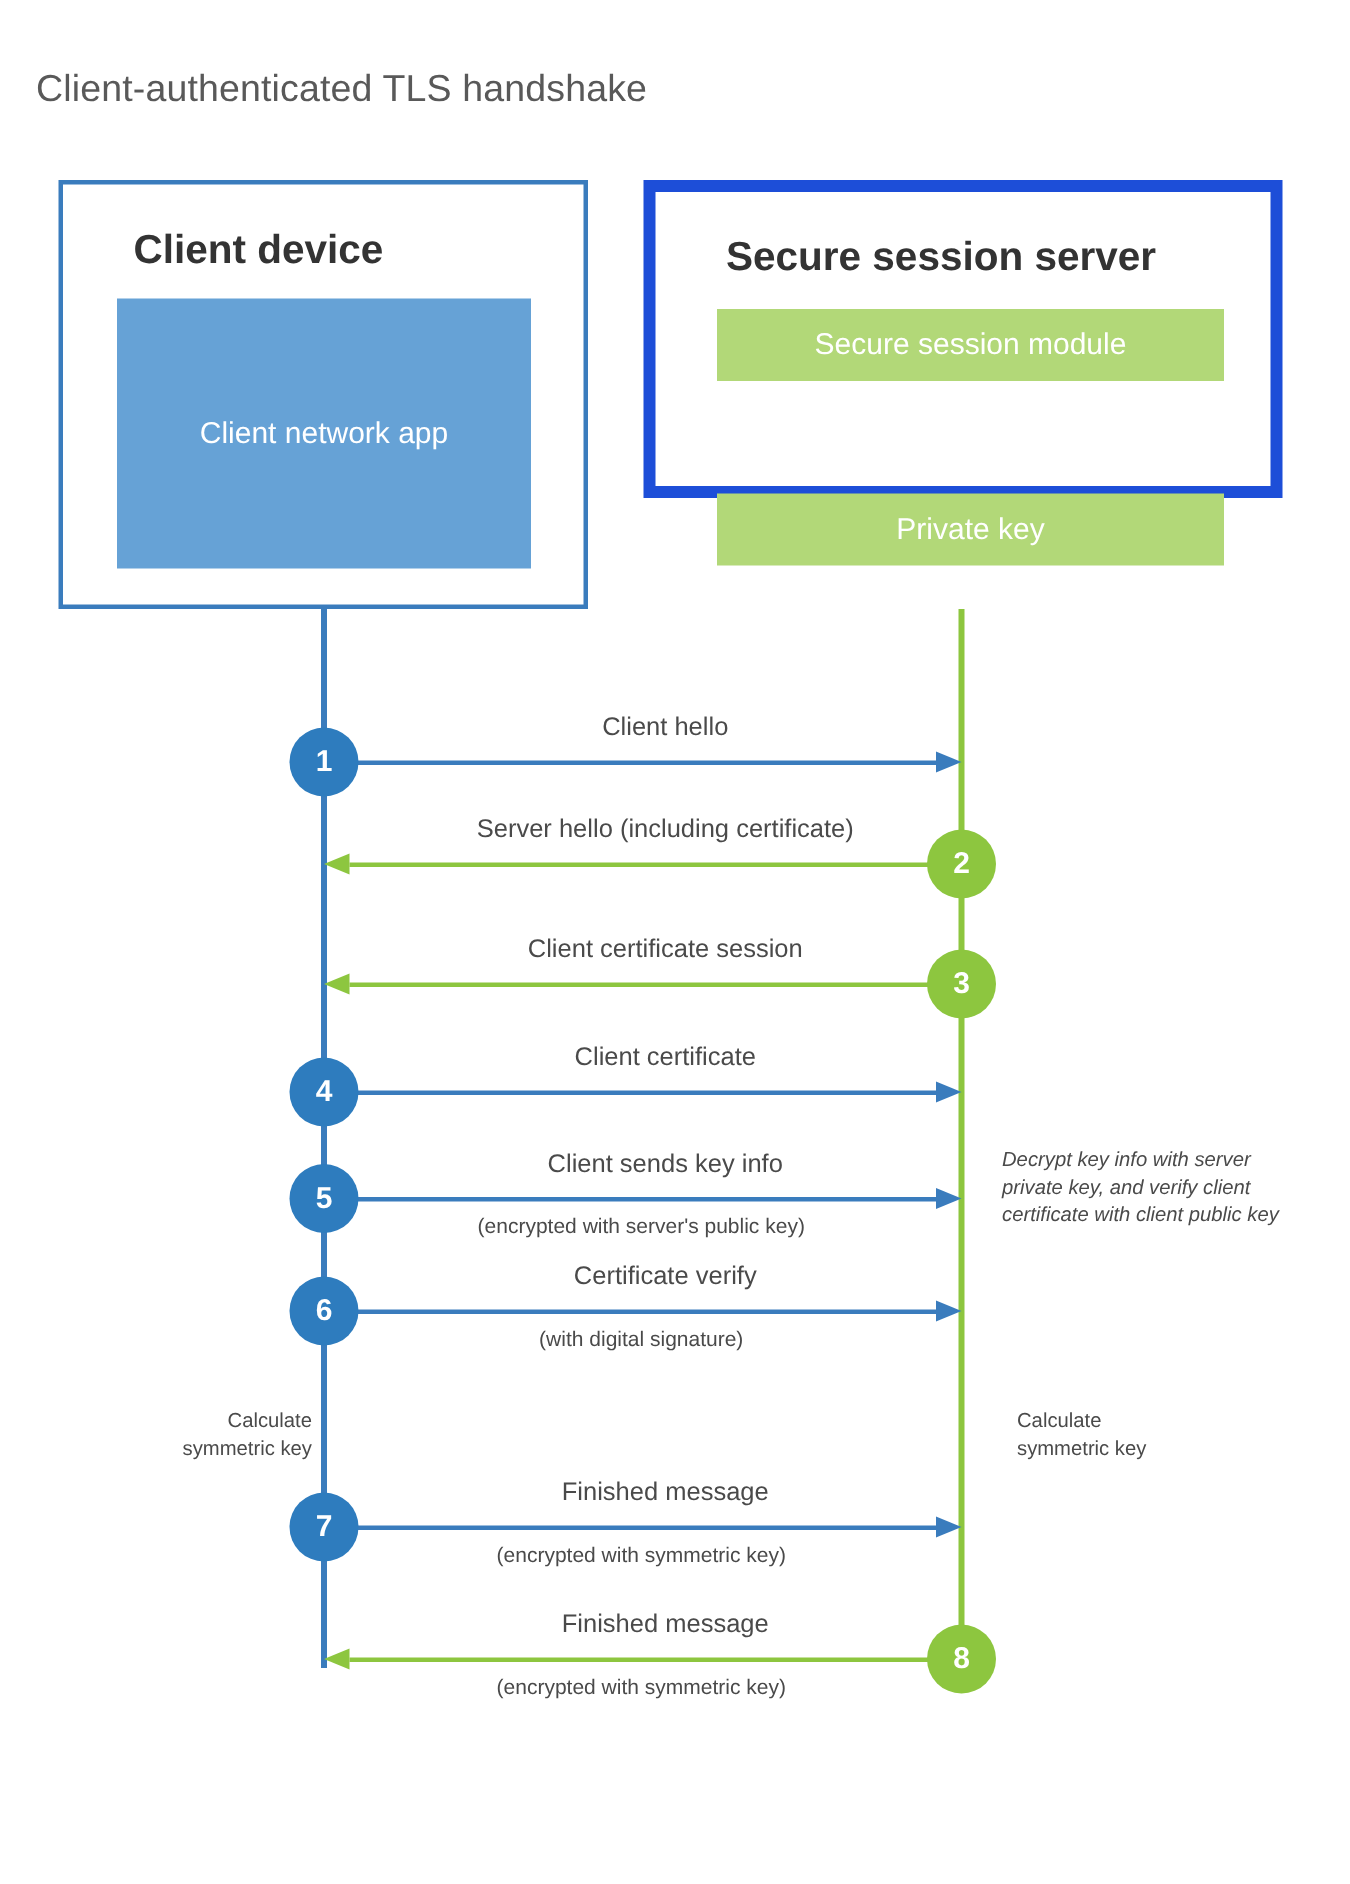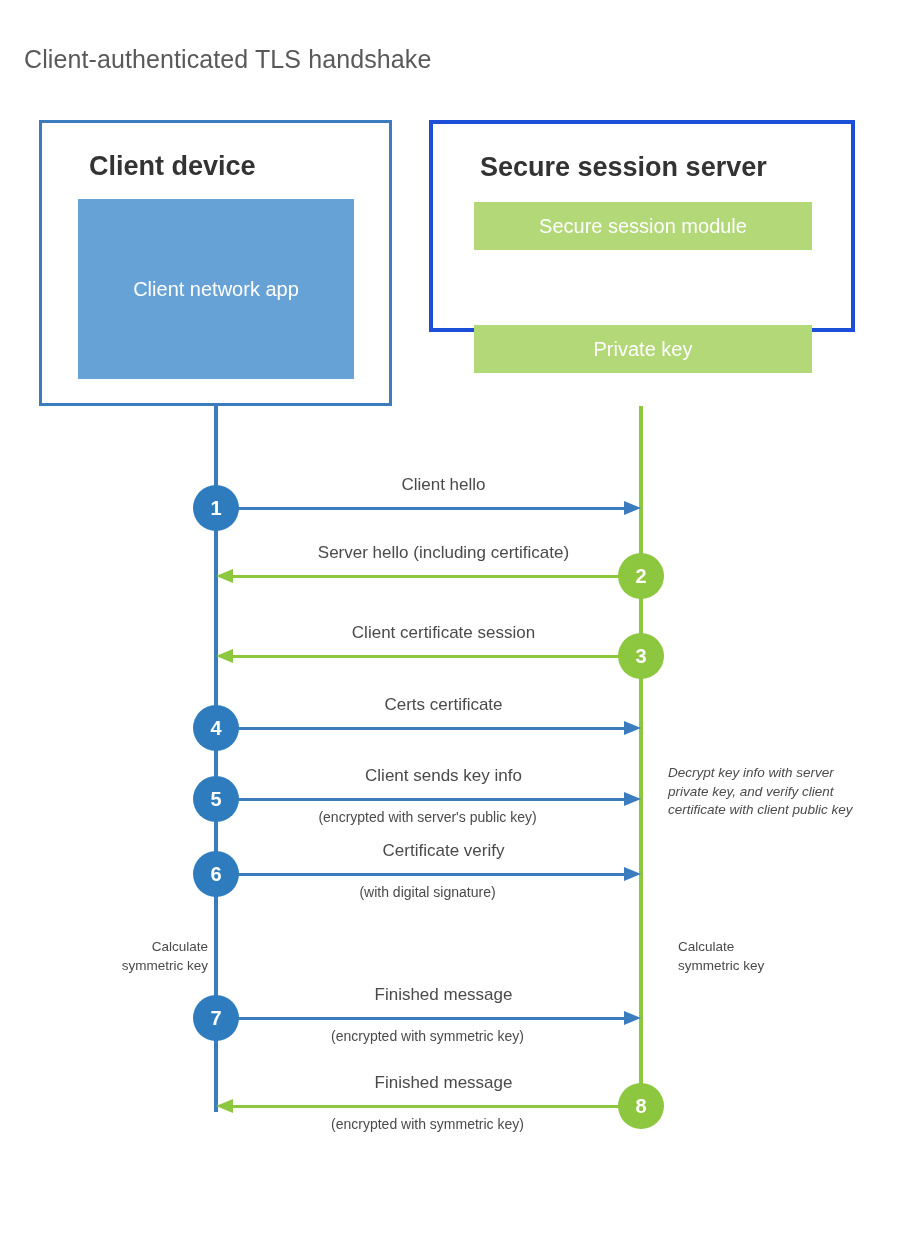--- a/index.html
+++ b/index.html
@@ -36,21 +36,21 @@
     top: 120px;
     width: 353px;
     height: 286px;
     border: 3px solid #3a7cbd;
   }
   #server-box {
     left: 429px;
     top: 120px;
     width: 426px;
     height: 212px;
-    border: 4px solid #1d4ed8;
+    border: 8px solid #1d4ed8;
   }
   .party-title {
     position: absolute;
     left: 0;
     right: 0;
     top: 28px;
     font-size: 27px;
     font-weight: bold;
     color: #333333;
     margin-left: 47px;
@@ -214,21 +214,21 @@
 </div>
 
 <div class="msg to-client" id="msg-3" style="top:655px">
   <div class="msg-label">Client certificate session</div>
   <div class="arrow-line"></div>
   <div class="arrow-head"></div>
   <div class="step-circle server-side">3</div>
 </div>
 
 <div class="msg to-server" id="msg-4" style="top:727px">
-  <div class="msg-label">Certs certificate</div>
+  <div class="msg-label">Client certificate</div>
   <div class="arrow-line"></div>
   <div class="arrow-head"></div>
   <div class="step-circle client-side">4</div>
 </div>
 
 <div class="msg to-server" id="msg-5" style="top:798px">
   <div class="msg-label">Client sends key info</div>
   <div class="msg-sublabel">(encrypted with server's public key)</div>
   <div class="arrow-line"></div>
   <div class="arrow-head"></div>

